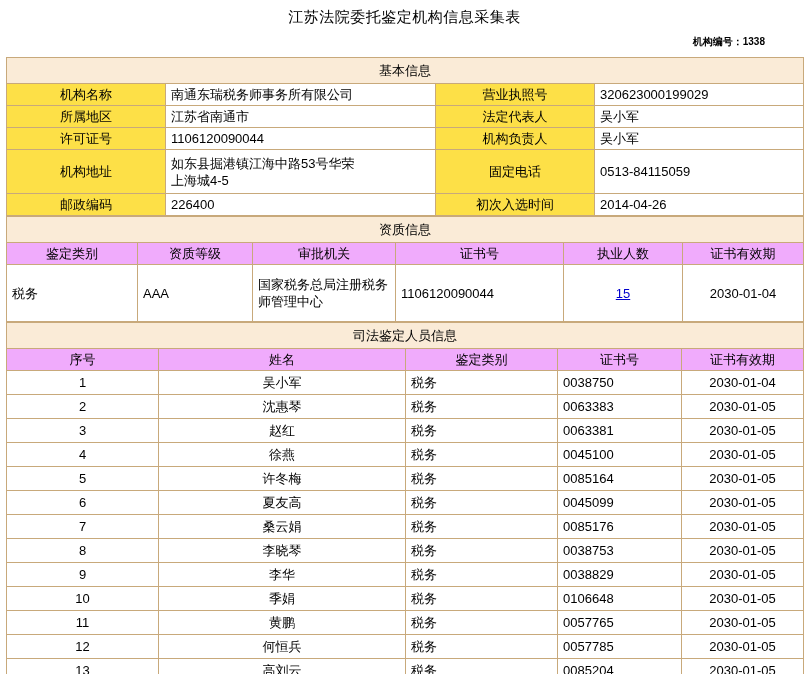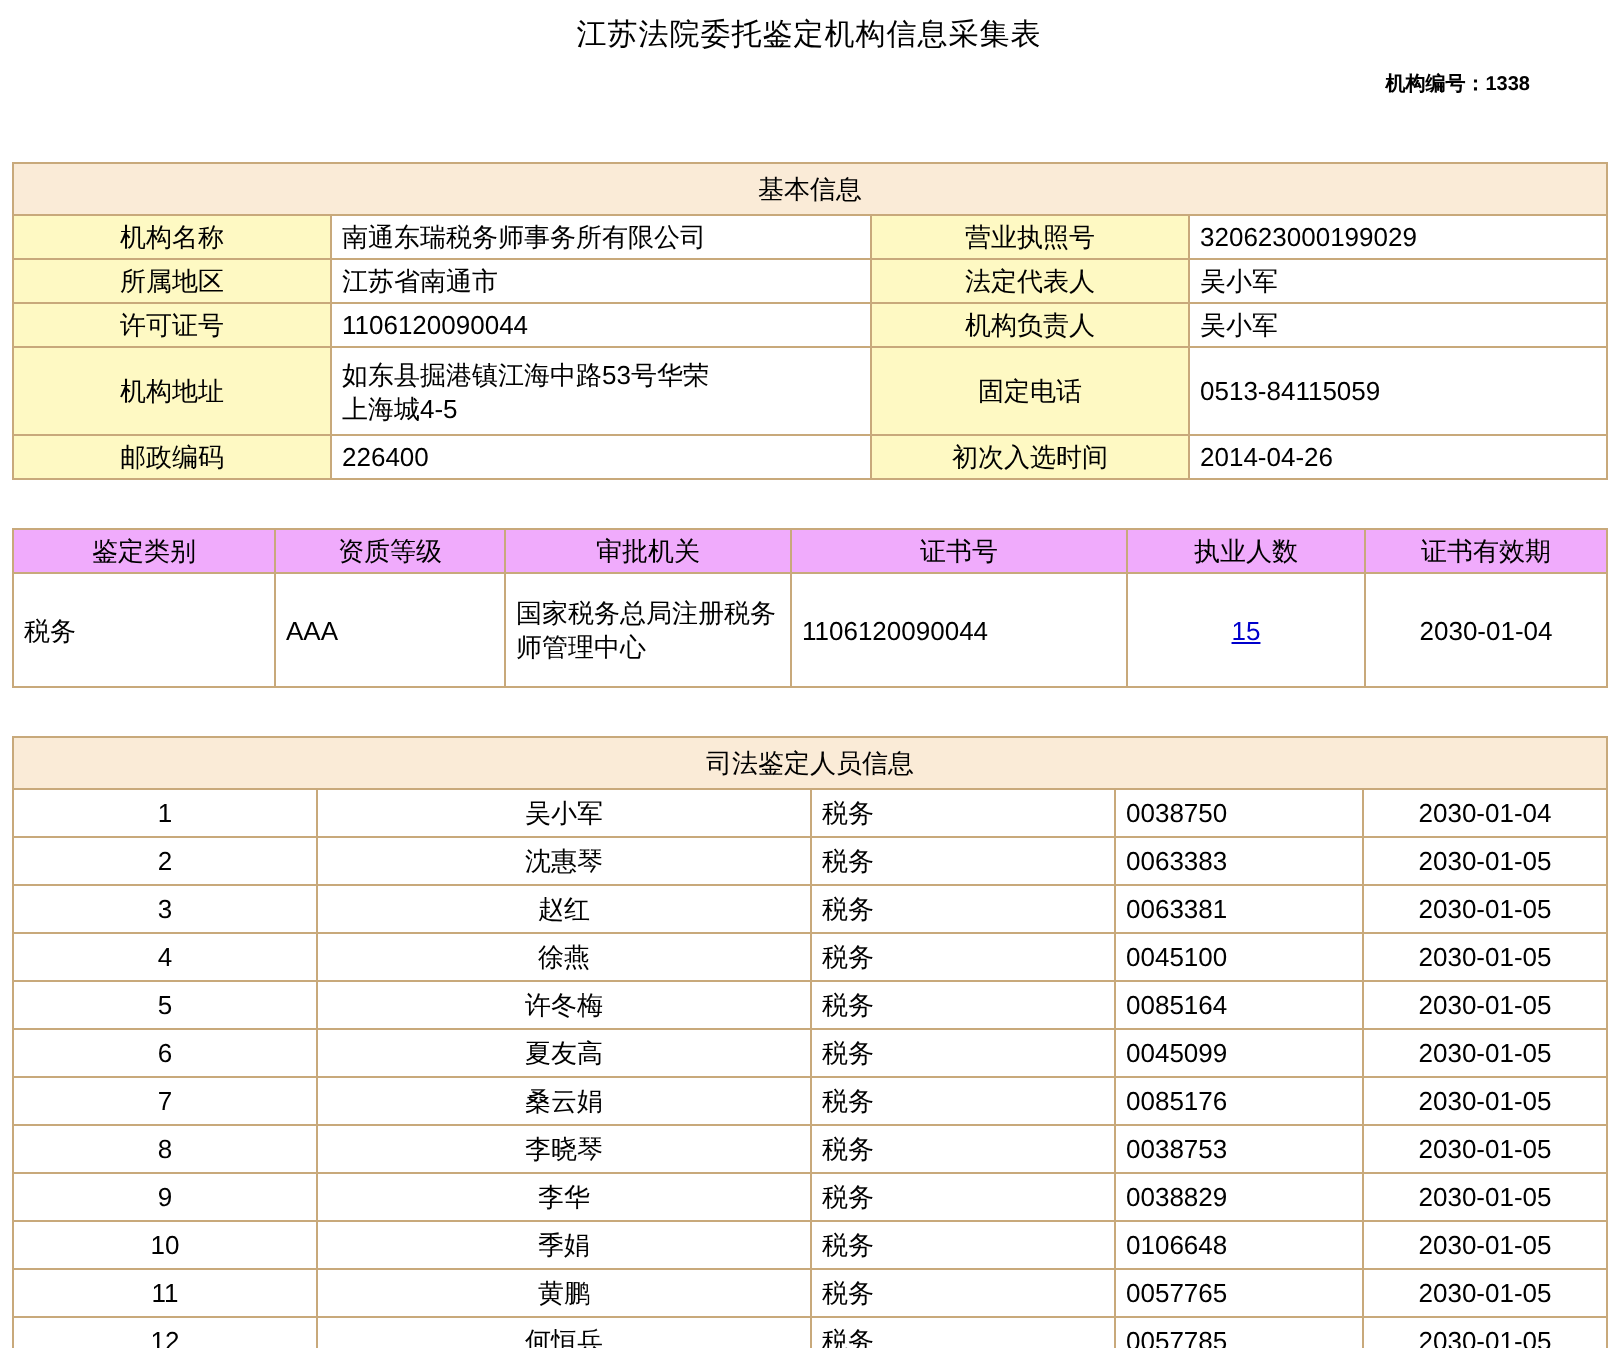--- a/index.html
+++ b/index.html
@@ -32,39 +32,38 @@
   .org-code {
     text-align: right;
     font-size: 10px;
     font-weight: bold;
     padding: 2px 38px 8px 0;
   }
   table.grid {
     border-collapse: collapse;
     width: 797px;
     table-layout: fixed;
-    margin-top: 24px;
   }
   table.grid td, table.grid th {
     border: 1px solid #c8a97b;
     padding: 2px 5px;
     font-size: 13px;
     font-weight: normal;
     vertical-align: middle;
     line-height: 17px;
     overflow: hidden;
   }
   .section-head {
     background: #faebd7;
     text-align: center;
     font-weight: bold;
     height: 21px;
   }
   .label-cell {
-    background: #fef9c3;
+    background: #fde047;
     text-align: center;
     white-space: nowrap;
   }
   .value-cell {
     background: #ffffff;
     text-align: left;
   }
   .col-head {
     background: #f0abfc;
     text-align: center;
@@ -154,20 +153,23 @@
     <colgroup>
       <col style="width:131px">
       <col style="width:115px">
       <col style="width:143px">
       <col style="width:168px">
       <col style="width:119px">
       <col style="width:121px">
     </colgroup>
     <tbody>
       <tr>
+        <td class="section-head" colspan="6">资质信息</td>
+      </tr>
+      <tr>
         <td class="col-head">鉴定类别</td>
         <td class="col-head">资质等级</td>
         <td class="col-head">审批机关</td>
         <td class="col-head">证书号</td>
         <td class="col-head">执业人数</td>
         <td class="col-head">证书有效期</td>
       </tr>
       <tr class="qual-row">
         <td class="value-cell">税务</td>
         <td class="value-cell">AAA</td>
@@ -186,20 +188,27 @@
       <col style="width:152px">
       <col style="width:247px">
       <col style="width:152px">
       <col style="width:124px">
       <col style="width:122px">
     </colgroup>
     <tbody>
       <tr>
         <td class="section-head" colspan="5">司法鉴定人员信息</td>
       </tr>
+      <tr>
+        <td class="col-head">序号</td>
+        <td class="col-head">姓名</td>
+        <td class="col-head">鉴定类别</td>
+        <td class="col-head">证书号</td>
+        <td class="col-head">证书有效期</td>
+      </tr>
 
       <tr class="person-row">
         <td class="value-cell center">1</td>
         <td class="value-cell center">吴小军</td>
         <td class="value-cell">税务</td>
         <td class="value-cell">0038750</td>
         <td class="value-cell center">2030-01-04</td>
       </tr>
       <tr class="person-row">
         <td class="value-cell center">2</td>

